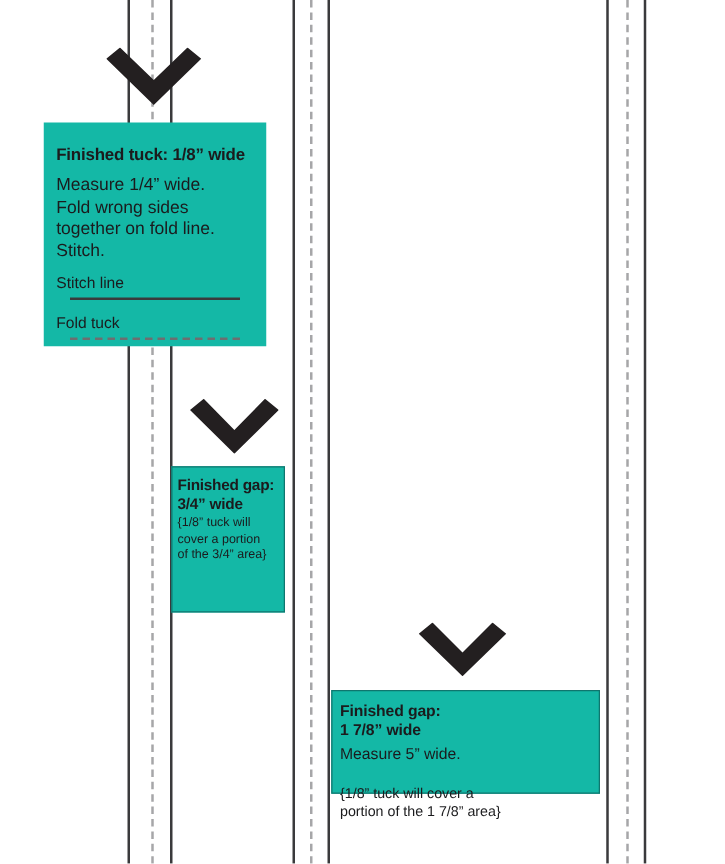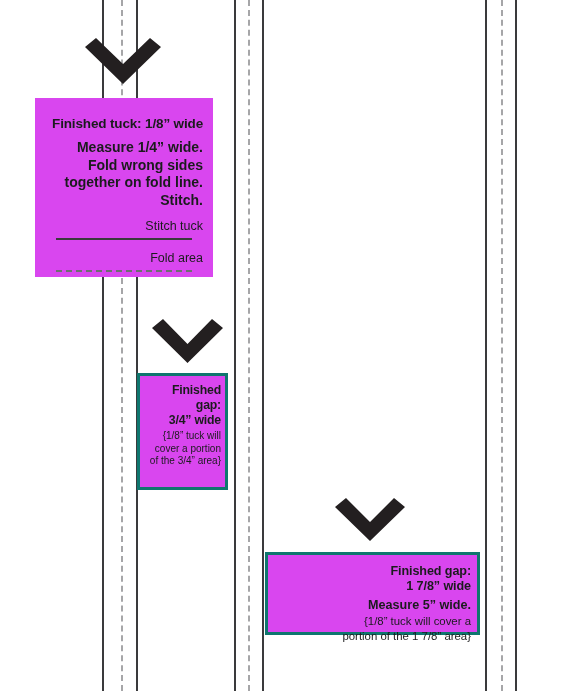--- a/index.html
+++ b/index.html
@@ -35,37 +35,36 @@
   
   .chevron {
     position: absolute;
     display: block;
   }
   .chevron svg { display: block; }
 
   
   .callout {
     position: absolute;
-    background: #d946ef;
+    background: #14b8a6;
     box-sizing: border-box;
-    text-align: right;
+    text-align: left;
     color: #1b1b1d;
   }
   .callout.bordered {
-    border: 3px solid #0f766e;
+    border: 1px solid #0f766e;
   }
   .callout .title {
     font-weight: bold;
     line-height: 1.22;
     display: block;
   }
   .callout .body {
     display: block;
     line-height: 1.25;
-    font-weight: bold;
   }
   .callout .sub {
     display: block;
     line-height: 1.25;
   }
 
   
   #box-tuck {
     left: 35px;
     top: 98px;
@@ -111,21 +110,21 @@
   
   #box-gap-178 {
     left: 265px;
     top: 552px;
     width: 215px;
     height: 83px;
     padding: 9px 6px 0 6px;
   }
   #box-gap-178 .title { font-size: 12.6px; letter-spacing: -0.1px; }
   #box-gap-178 .body  { font-size: 12.6px; margin-top: 3px; }
-  #box-gap-178 .sub   { font-size: 11.4px; margin-top: 1px; line-height: 1.28; }
+  #box-gap-178 .sub   { font-size: 11.4px; margin-top: 17px; line-height: 1.28; }
 </style>
 </head>
 <body>
 
 <div id="canvas">
 
   <div class="vline solid" style="left:102px"></div>
   <div class="vline dashed" style="left:121px"></div>
   <div class="vline solid" style="left:136px"></div>
 
@@ -153,26 +152,26 @@
     <svg width="70" height="43" viewBox="0 0 70 43">
       <path d="M0 9 L11 0 L35 24 L59 0 L70 9 L35 43 Z" fill="#231f20"></path>
     </svg>
   </span>
 
   <div class="callout" id="box-tuck">
     <span class="title">Finished tuck: 1/8” wide</span>
     <span class="body">Measure 1/4”  wide.<br>Fold wrong sides<br>together on fold line.<br>Stitch.</span>
 
     <div class="legend">
-      <span class="legend-label">Stitch tuck</span>
+      <span class="legend-label">Stitch line</span>
       <div class="rule-solid"></div>
     </div>
 
     <div class="legend fold">
-      <span class="legend-label">Fold area</span>
+      <span class="legend-label">Fold tuck</span>
       <div class="rule-dashed"></div>
     </div>
   </div>
 
   <div class="callout bordered" id="box-gap-34">
     <span class="title">Finished gap:<br>3/4” wide</span>
     <span class="sub">{1/8” tuck will<br>cover a portion<br>of the 3/4” area}</span>
   </div>
 
   <div class="callout bordered" id="box-gap-178">

